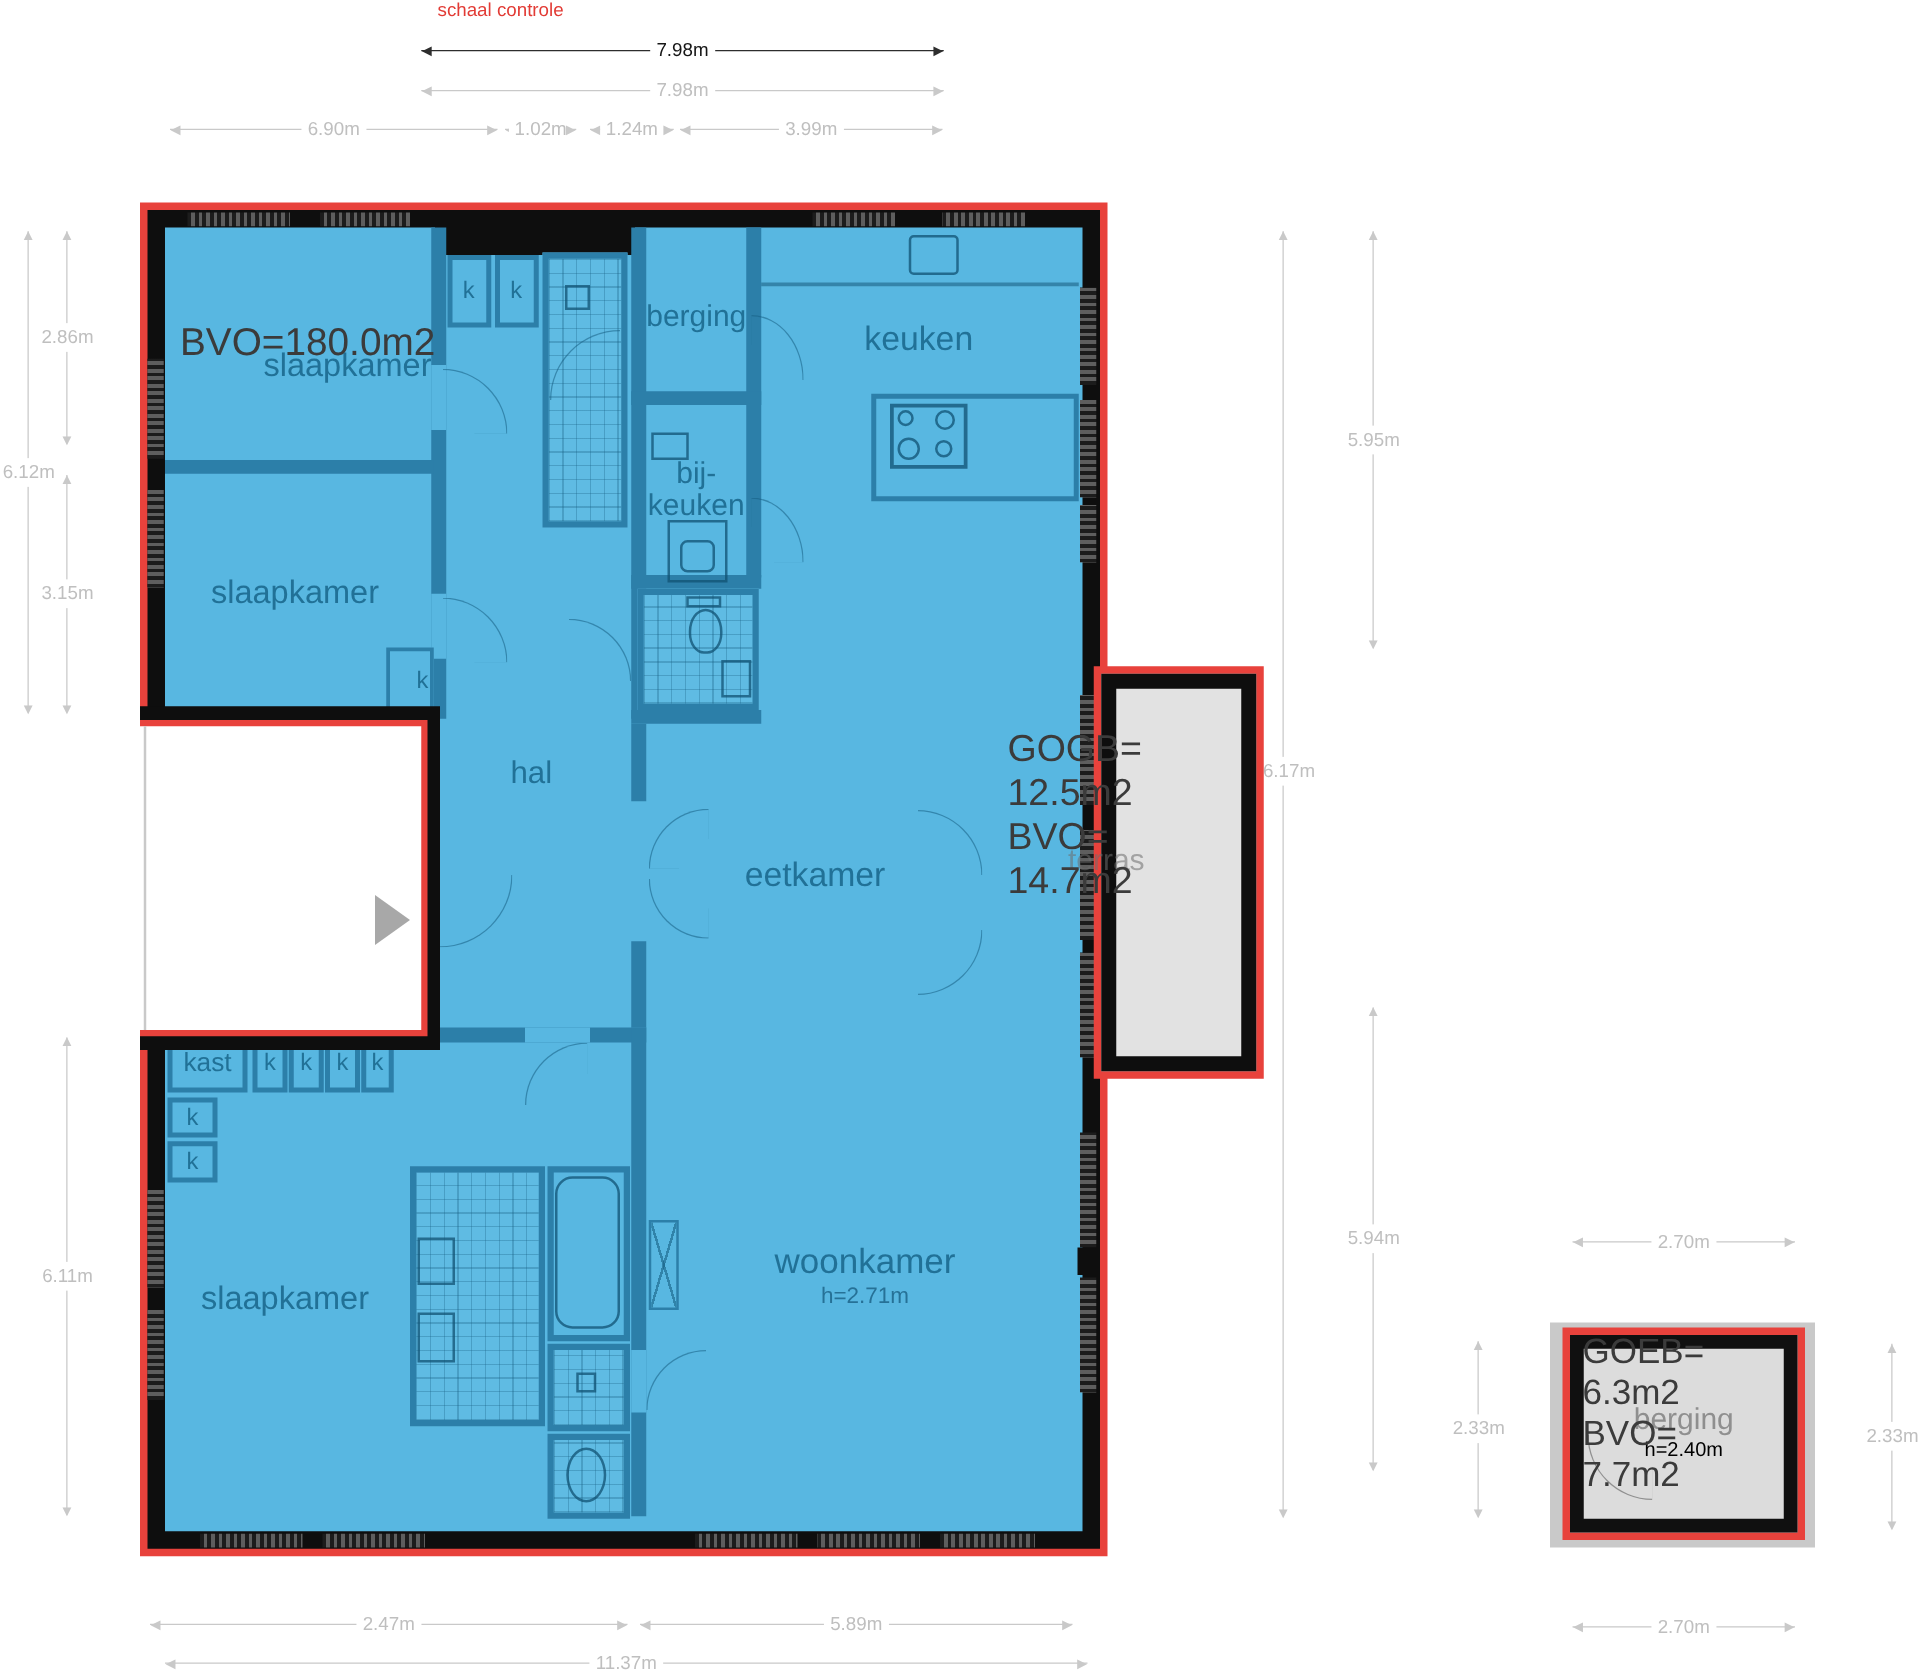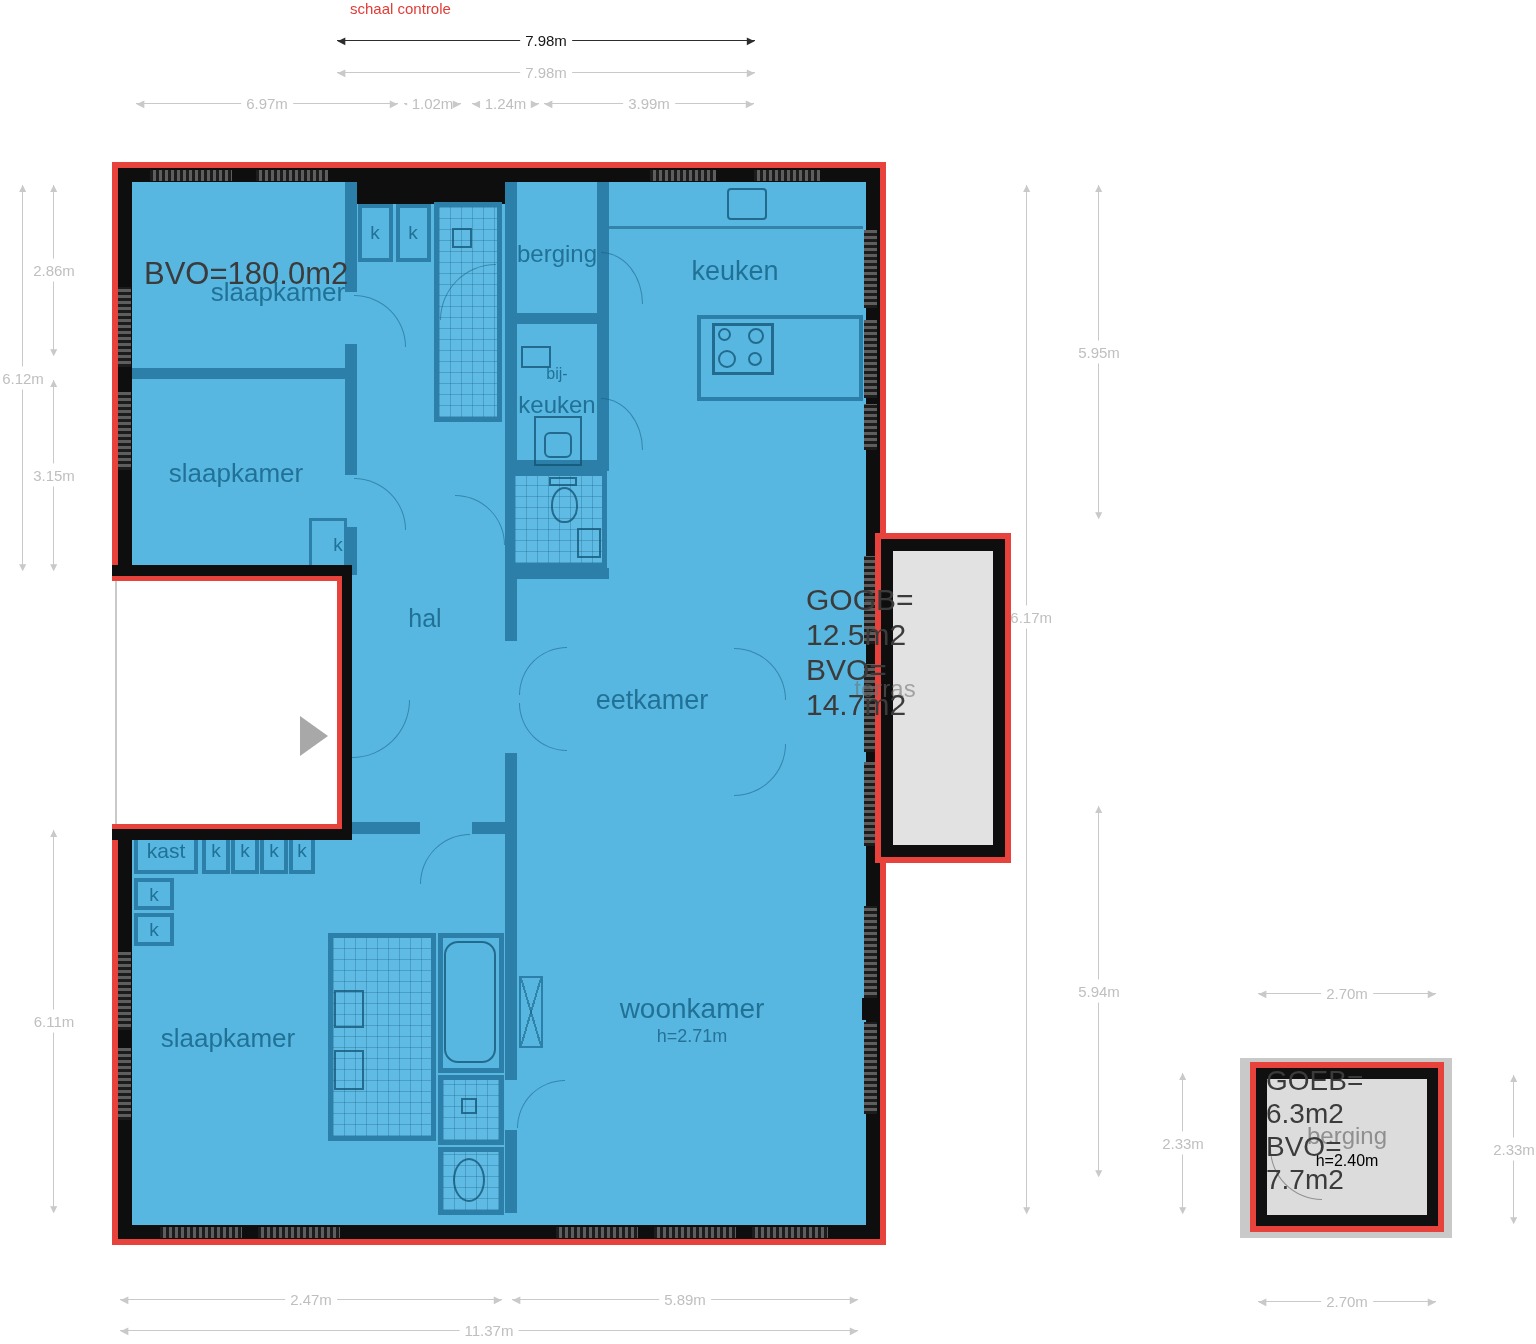--- a/index.html
+++ b/index.html
@@ -163,21 +163,21 @@
   <div class="abs" style="left:1256px;top:1068px;width:182px;height:158px;border:11px solid #101010;box-sizing:border-box;background:#dcdcdc;"></div>
   <div class="arc" style="left:1270px;top:1148px;width:52px;height:52px;border-left-width:1px;border-bottom-width:1px;border-color:#909090;border-radius:0 0 0 100%;z-index:26;"></div>
   <div class="abs" style="left:1256px;top:1122px;width:182px;text-align:center;font-size:24px;color:#8f8f8f;z-index:26;">berging</div>
   <div class="abs" style="left:1256px;top:1152px;width:182px;text-align:center;font-size:16px;color:#000000;z-index:26;">h=2.40m</div>
 
   <div class="rlabel" style="left:178px;top:277px;width:200px;">slaapkamer</div>
   <div class="rlabel" style="left:136px;top:458px;width:200px;">slaapkamer</div>
   <div class="rlabel" style="left:128px;top:1023px;width:200px;">slaapkamer</div>
   <div class="rlabel" style="left:507px;top:240px;width:100px;font-size:24px;">berging</div>
   <div class="rlabel" style="left:660px;top:256px;width:150px;font-size:27px;">keuken</div>
-  <div class="rlabel" style="left:507px;top:365px;width:100px;font-size:16px;">bij-</div>
+  <div class="rlabel" style="left:507px;top:365px;width:100px;font-size:24px;">bij-</div>
   <div class="rlabel" style="left:507px;top:391px;width:100px;font-size:24px;">keuken</div>
   <div class="rlabel" style="left:385px;top:604px;width:80px;font-size:25px;">hal</div>
   <div class="rlabel" style="left:572px;top:685px;width:160px;font-size:27px;">eetkamer</div>
   <div class="rlabel" style="left:602px;top:993px;width:180px;font-size:28px;">woonkamer</div>
   <div class="rlabel" style="left:602px;top:1026px;width:180px;font-size:18px;color:rgba(22,90,125,.75);">h=2.71m</div>
   <div class="rlabel" style="left:136px;top:839px;width:60px;font-size:21px;">kast</div>
   <div class="klabel" style="left:365px;top:222px;width:20px;">k</div>
   <div class="klabel" style="left:403px;top:222px;width:20px;">k</div>
   <div class="klabel" style="left:328px;top:534px;width:20px;">k</div>
   <div class="klabel" style="left:206px;top:840px;width:20px;">k</div>
@@ -203,21 +203,21 @@
     <div>7.7m2</div>
   </div>
 
   <div class="dimh dark" style="left:337px;top:40px;width:418px;">
       <span class="lab">7.98m</span>
     </div>
   <div class="dimh" style="left:337px;top:72px;width:418px;">
       <span class="lab">7.98m</span>
     </div>
   <div class="dimh" style="left:136px;top:103px;width:262px;">
-      <span class="lab">6.97m</span>
+      <span class="lab">6.90m</span>
     </div>
   <div class="dimh" style="left:404px;top:103px;width:57px;">
       <span class="lab">1.02m</span>
     </div>
   <div class="dimh" style="left:472px;top:103px;width:67px;">
       <span class="lab">1.24m</span>
     </div>
   <div class="dimh" style="left:544px;top:103px;width:210px;">
       <span class="lab">3.99m</span>
     </div>
@@ -247,21 +247,21 @@
   <div class="dimv" style="left:1182px;top:1073px;height:140px;">
       <span class="lab">2.33m</span>
     </div>
 
   <div class="dimh" style="left:120px;top:1299px;width:382px;">
       <span class="lab">2.47m</span>
     </div>
   <div class="dimh" style="left:512px;top:1299px;width:346px;">
       <span class="lab">5.89m</span>
     </div>
-  <div class="dimh" style="left:120px;top:1330px;width:738px;">
+  <div class="dimh" style="left:132px;top:1330px;width:738px;">
       <span class="lab">11.37m</span>
     </div>
 
   <div class="dimh" style="left:1258px;top:993px;width:178px;">
       <span class="lab">2.70m</span>
     </div>
   <div class="dimv" style="left:1513px;top:1075px;height:148px;">
       <span class="lab">2.33m</span>
     </div>
   <div class="dimh" style="left:1258px;top:1301px;width:178px;">

